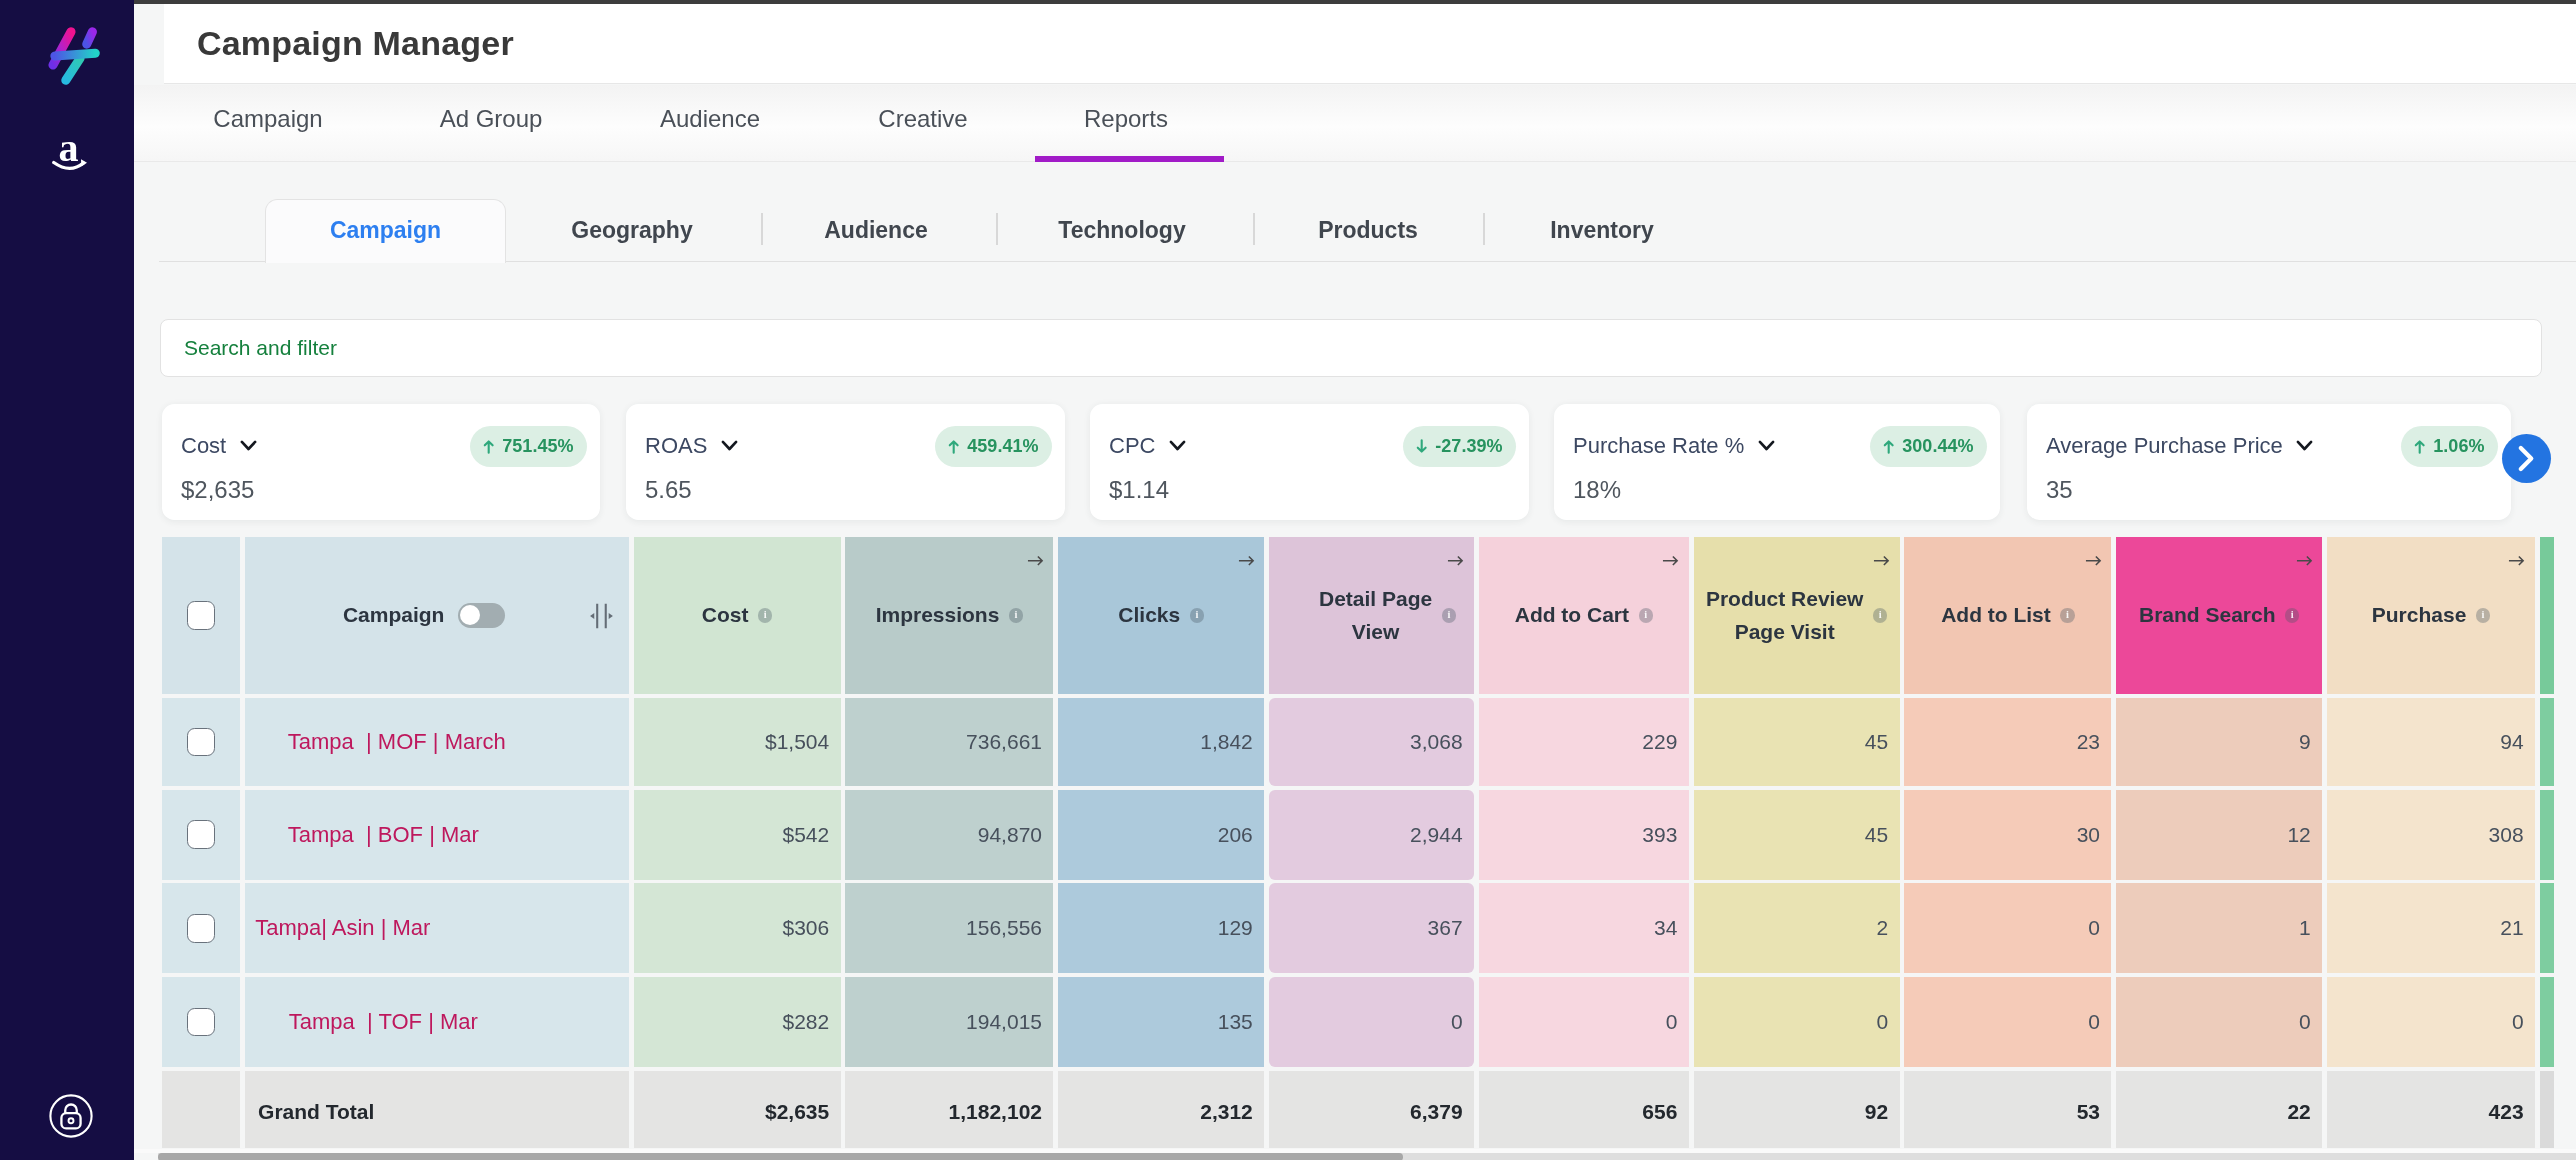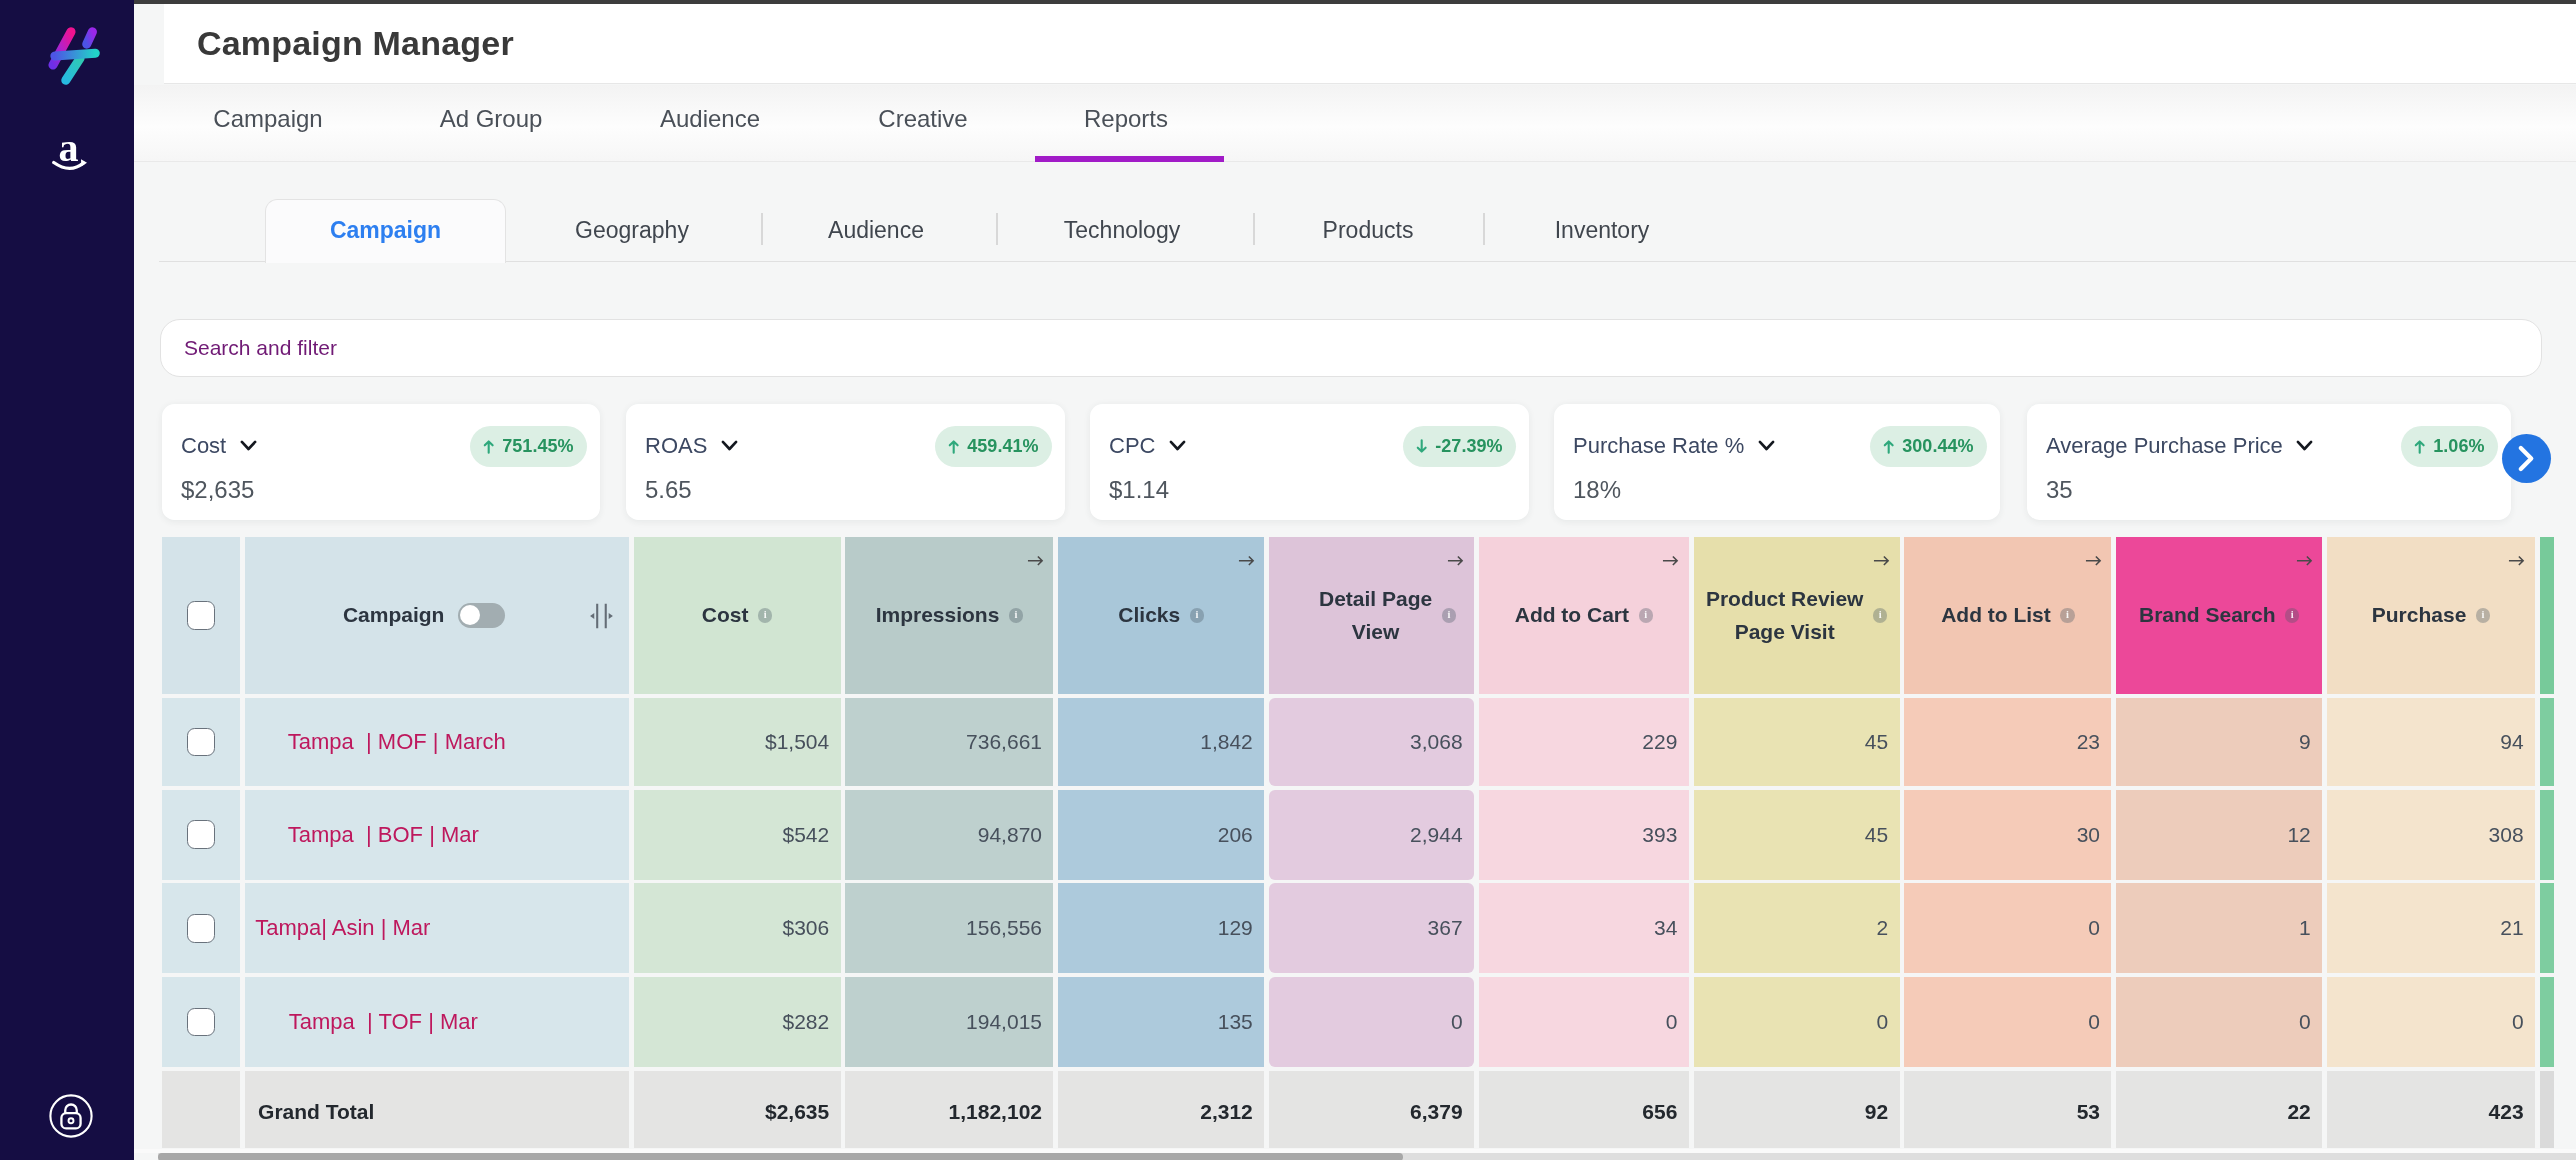--- a/index.html
+++ b/index.html
@@ -7,23 +7,23 @@
 #main {position:absolute;left:134px;top:0;width:2442px;height:1161px;}
 #topstrip {position:absolute;left:0;top:0;width:100%;height:3.8px;background:#3d3d3d;}
 #header {position:absolute;left:0;top:3.8px;width:100%;height:80px;background:#fff;border-bottom:1px solid #e7e7e7;margin-left:30px;}
 #header h1 {position:absolute;left:33px;top:50%;transform:translateY(-50%);font-size:34px;font-weight:700;color:#393939;letter-spacing:0.2px;}
 #nav {position:absolute;left:0;top:85px;width:100%;height:77px;background:linear-gradient(180deg,#f3f3f3 0%,#fdfdfd 55%,#f6f6f6 100%);border-bottom:1px solid #e9e9e9;}
 .nitem {position:absolute;top:45%;transform:translate(-50%,-50%);font-size:24px;color:#4a5058;}
 #underline {position:absolute;left:901px;top:71px;width:189px;height:5.7px;background:#a11bc7;}
 #tabstrip {position:absolute;left:0;top:163px;width:100%;height:99px;}
 #tabline {position:absolute;left:25px;right:0;bottom:0;height:1px;background:#e0e0e0;}
 #activetab {position:absolute;left:131px;top:36px;width:241px;height:64px;background:#fbfbfc;border:1px solid #e3e3e3;border-bottom:none;border-radius:12.4px 12.4px 0 0;z-index:2;text-align:center;line-height:61px;font-size:23px;font-weight:700;color:#2d7ff0;}
-.stitem {position:absolute;top:67px;transform:translate(-50%,-50%);font-size:23px;font-weight:400;color:#40464e;}
+.stitem {position:absolute;top:67px;transform:translate(-50%,-50%);font-size:23px;font-weight:700;color:#40464e;}
 .stdiv {position:absolute;top:50px;width:1.9px;height:32px;background:#d8d8d8;}
-#search {position:absolute;left:26px;top:319px;width:2382px;height:58px;background:#fff;border:1.4px solid #e2e2e2;border-radius:20px;line-height:55px;padding-left:23px;font-size:21px;color:#701a75;}
+#search {position:absolute;left:26px;top:319px;width:2382px;height:58px;background:#fff;border:1.4px solid #e2e2e2;border-radius:8px;line-height:55px;padding-left:23px;font-size:21px;color:#15803d;}
 .card {position:absolute;top:404px;height:116px;background:#fff;border-radius:12.4px;box-shadow:0 1.9px 7.6px rgba(40,50,60,0.07);}
 .clabel {position:absolute;left:19px;top:28.5px;font-size:22px;font-weight:400;color:#3c4862;}
 .chev {margin-left:13.3px;vertical-align:1px;}
 .badge {position:absolute;right:13.3px;top:22px;height:41px;line-height:41px;border-radius:21px;background:#dcefe4;padding:0 13.3px;font-size:18px;font-weight:700;color:#27935f;}
 .bar {margin-right:7.6px;vertical-align:-1.9px;}
 .cval {position:absolute;left:19px;top:72px;font-size:24px;font-weight:400;color:#4f565e;}
 #bluebtn {position:absolute;left:2368px;top:434px;width:49px;height:49px;border-radius:50%;background:#2374e1;}
 #bluebtn svg {position:absolute;left:15px;top:11.4px;}
 #tablewrap {position:absolute;left:28px;top:537px;display:grid;grid-template-columns:78px 384px 207px 208px 206px 205px 210px 206px 207px 206px 208px 14.3px;grid-template-rows:157px 88px 90px 90px 90px 77px;gap:3.8px 4.8px;background:transparent;}
 .c-cb{background:#d4e3e9;} .rc.c-cb{background:#d7e6eb;}

